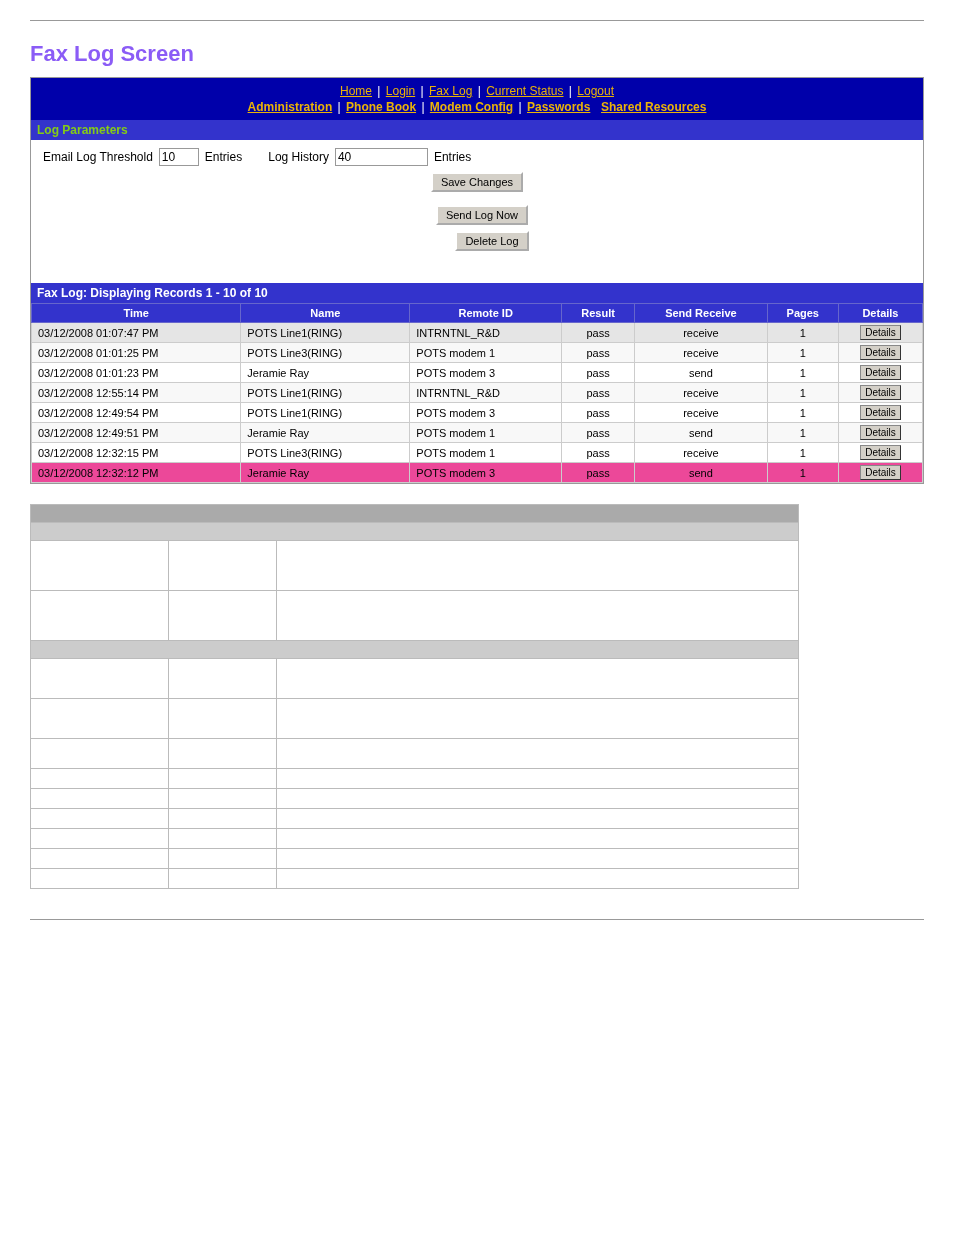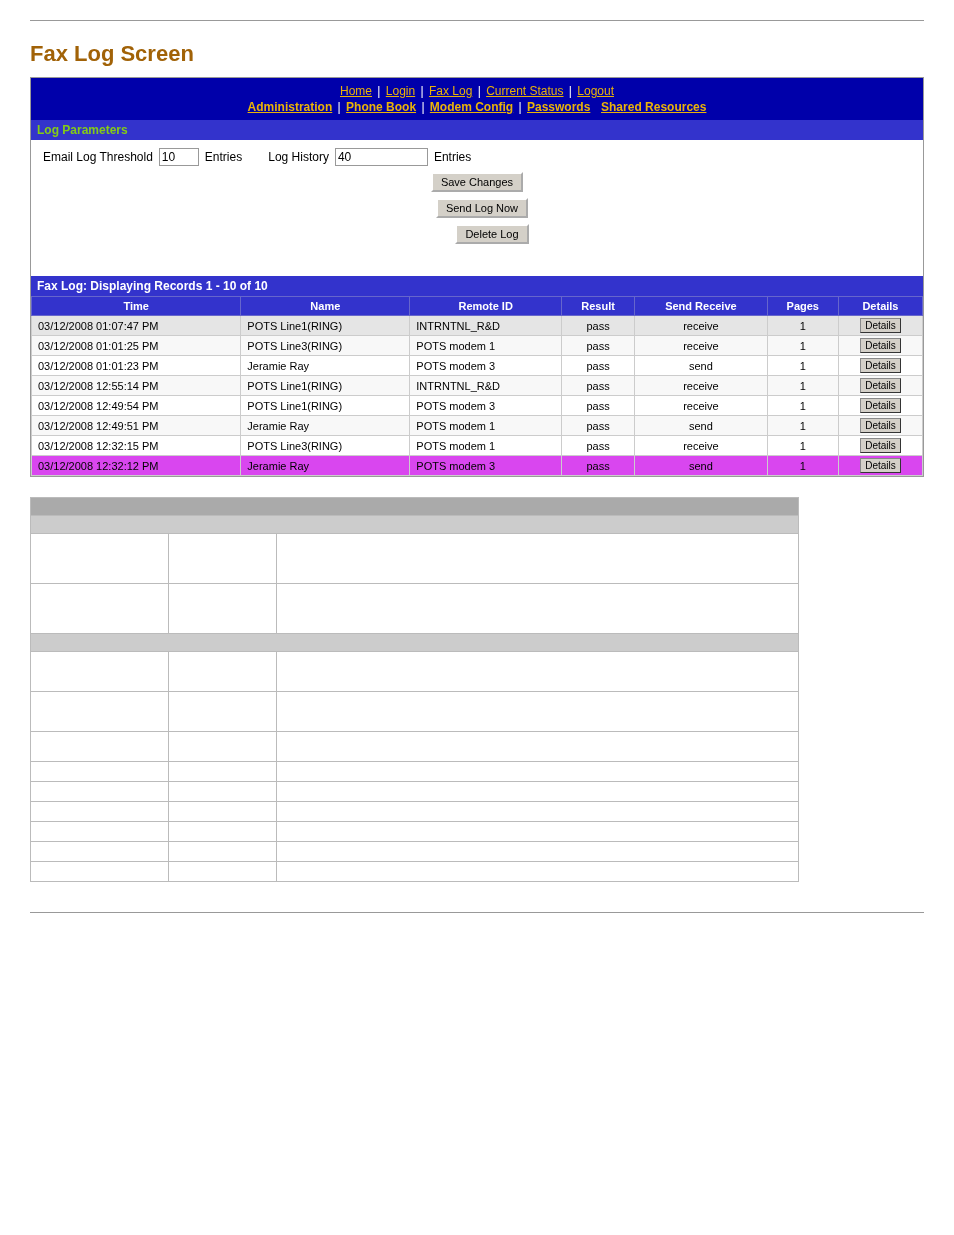--- a/index.html
+++ b/index.html
@@ -4,21 +4,21 @@
   <style>
     * { box-sizing: border-box; margin: 0; padding: 0; }
     body {
       font-family: Arial, Helvetica, sans-serif;
       font-size: 12px;
       background: #fff;
       color: #000;
       padding: 20px 30px;
     }
     h1.page-title {
-      color: #a16207;
+      color: #8b5cf6;
       font-size: 22px;
       font-weight: bold;
       margin-bottom: 10px;
     }
     .main-table {
       width: 100%;
       border-collapse: collapse;
       border: 1px solid #999;
       margin-bottom: 20px;
     }
@@ -188,21 +188,21 @@
         <div class="inner-params">
           <span class="params-label">Email Log Threshold</span>
           <input type="text" style="width: 40px;" value="10">
           <span>Entries</span>
           <span style="margin-left:20px;">Log History</span>
           <input type="text" style="width: 93px;" value="40">
           <span>Entries</span>
         </div>
         <div class="inner-params-row2">
           <button class="btn">Save Changes</button>
-          <button class="btn" style="margin-left:10px;">Send Log Now</button>
+          <button class="btn" style="margin-left:10px;margin-top:7px;">Send Log Now</button>
           <button class="btn" style="margin-left:30px;">Delete Log</button>
         </div>
       </td>
     </tr>
 
     <tr class="spacer-row">
       <td>&nbsp;</td>
     </tr>
 
     <tr>
@@ -280,21 +280,21 @@
               </tr>
               <tr style="background: rgb(255, 255, 255);">
                 <td>03/12/2008 12:32:15 PM</td>
                 <td>POTS Line3(RING)</td>
                 <td>POTS modem 1</td>
                 <td style="text-align: center;">pass</td>
                 <td style="text-align: center;">receive</td>
                 <td style="text-align: center;">1</td>
                 <td style="text-align: center;"><button class="details-btn">Details</button></td>
               </tr>
-              <tr style="background: #d946ef;">
+              <tr style="background: #ec4899;">
                 <td>03/12/2008 12:32:12 PM</td>
                 <td>Jeramie Ray</td>
                 <td>POTS modem 3</td>
                 <td style="text-align: center;">pass</td>
                 <td style="text-align: center;">send</td>
                 <td style="text-align: center;">1</td>
                 <td style="text-align: center;"><button class="details-btn">Details</button></td>
               </tr>
             </tbody>
         </table>

